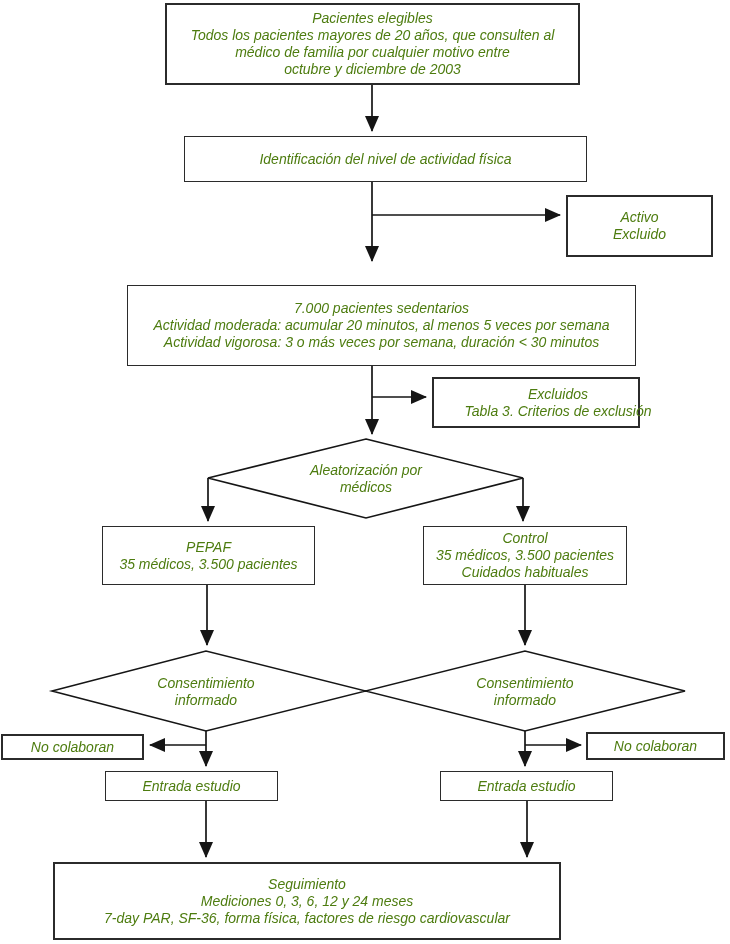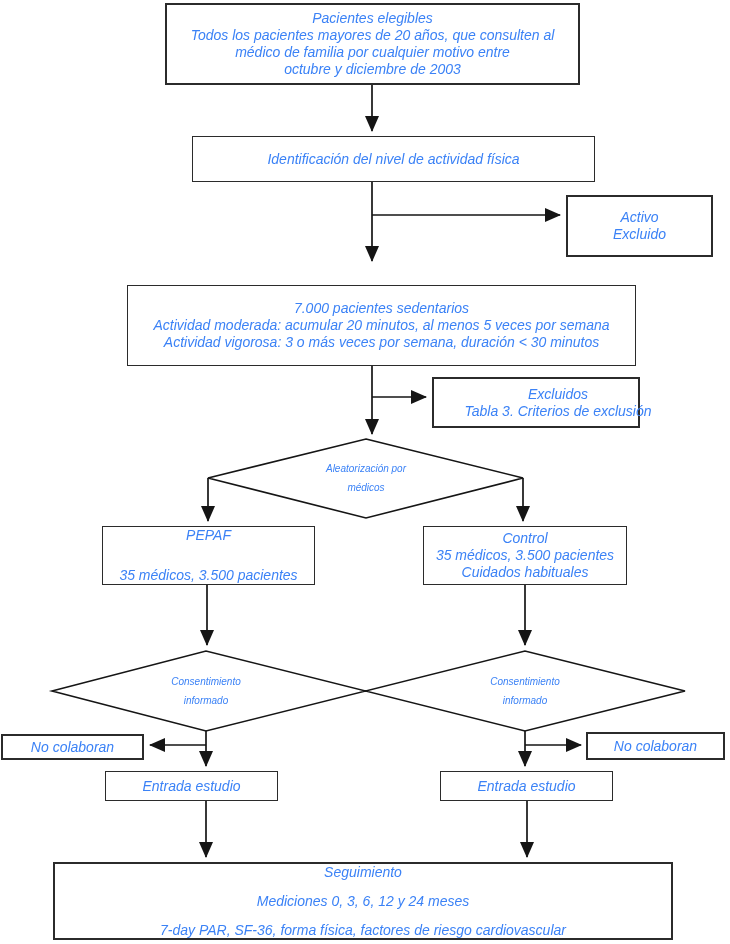--- a/index.html
+++ b/index.html
@@ -1,30 +1,30 @@
 <!DOCTYPE html>
 <html><head>
 <meta charset="utf-8">
 <style>
   html,body{margin:0;padding:0;background:#fff;}
   #canvas{
     position:relative;width:730px;height:944px;background:#fff;
     font-family:"Liberation Sans","DejaVu Sans",sans-serif;
-    font-style:italic;color:#3b82f6;overflow:hidden;
+    font-style:italic;color:#4d7c0f;overflow:hidden;
   }
   #connectors{position:absolute;left:0;top:0;width:730px;height:944px;z-index:1;}
   .node{
     position:absolute;z-index:2;background:#fff;border:1.5px solid #2b2b2b;
     display:flex;flex-direction:column;justify-content:center;align-items:center;
     text-align:center;box-sizing:border-box;font-size:14px;line-height:17px;
   }
   .node.thick{border-width:2px;}
   .dtext{
-    position:absolute;z-index:2;display:flex;flex-direction:column;justify-content:space-between;
-    align-items:center;text-align:center;font-size:10px;line-height:17px;background:transparent;
+    position:absolute;z-index:2;display:flex;flex-direction:column;justify-content:flex-end;
+    align-items:center;text-align:center;font-size:14px;line-height:17px;background:transparent;
   }
   .ln{white-space:nowrap;}
 </style>
 </head>
 <body>
 
 <div id="canvas">
 
   <svg id="connectors" viewBox="0 0 730 944" xmlns="http://www.w3.org/2000/svg">
     <defs>
@@ -58,21 +58,21 @@
     <path d="M527,801 V857" stroke="#151515" stroke-width="1.7" fill="none" marker-end="url(#ah)"></path>
   </svg>
 
   <div class="node thick" style="left:165px;top:3px;width:415px;height:82px;">
     <div class="ln">Pacientes elegibles</div>
     <div class="ln">Todos los pacientes mayores de 20 años, que consulten al</div>
     <div class="ln">médico de familia por cualquier motivo entre</div>
     <div class="ln">octubre y diciembre de 2003</div>
   </div>
 
-  <div class="node" style="left:192px;top:136px;width:403px;height:46px;justify-content:center;">
+  <div class="node" style="left:184px;top:136px;width:403px;height:46px;justify-content:center;">
     <div class="ln">Identificación del nivel de actividad física</div>
   </div>
 
   <div class="node thick" style="left:566px;top:195px;width:147px;height:62px;">
     <div class="ln">Activo</div>
     <div class="ln">Excluido</div>
   </div>
 
   <div class="node" style="left:127px;top:265px;width:509px;height:81px;margin-top:20px;">
     <div class="ln">7.000 pacientes sedentarios</div>
@@ -83,21 +83,21 @@
   <div class="node thick" style="left:432px;top:377px;width:208px;height:51px;padding-left:44px;">
     <div class="ln">Excluidos</div>
     <div class="ln">Tabla 3. Criterios de exclusión</div>
   </div>
 
   <div class="dtext" style="left:246px;top:460px;width:240px;height:36px;">
     <div class="ln">Aleatorización por</div>
     <div class="ln">médicos</div>
   </div>
 
-  <div class="node" style="left:102px;top:526px;width:213px;height:59px;justify-content:space-between;">
+  <div class="node" style="left:102px;top:526px;width:213px;height:59px;">
     <div class="ln">PEPAF</div>
     <div class="ln">35 médicos, 3.500 pacientes</div>
   </div>
 
   <div class="node" style="left:423px;top:526px;width:204px;height:59px;">
     <div class="ln">Control</div>
     <div class="ln">35 médicos, 3.500 pacientes</div>
     <div class="ln">Cuidados habituales</div>
   </div>
 
@@ -120,19 +120,19 @@
   </div>
 
   <div class="node" style="left:105px;top:771px;width:173px;height:30px;">
     <div class="ln">Entrada estudio</div>
   </div>
 
   <div class="node" style="left:440px;top:771px;width:173px;height:30px;">
     <div class="ln">Entrada estudio</div>
   </div>
 
-  <div class="node thick" style="left:53px;top:862px;width:620px;height:78px;gap:12px;">
+  <div class="node thick" style="left:53px;top:862px;width:508px;height:78px;">
     <div class="ln">Seguimiento</div>
     <div class="ln">Mediciones 0, 3, 6, 12 y 24 meses</div>
     <div class="ln">7-day PAR, SF-36, forma física, factores de riesgo cardiovascular</div>
   </div>
 
 </div>
 
 </body></html>

